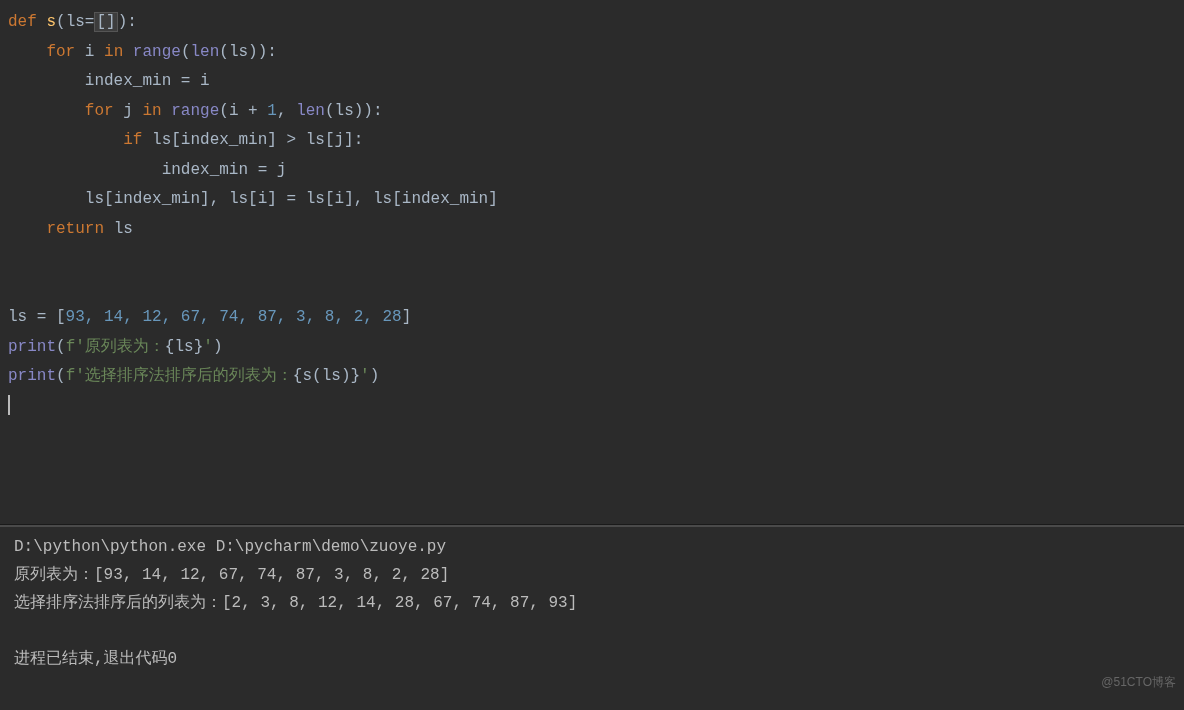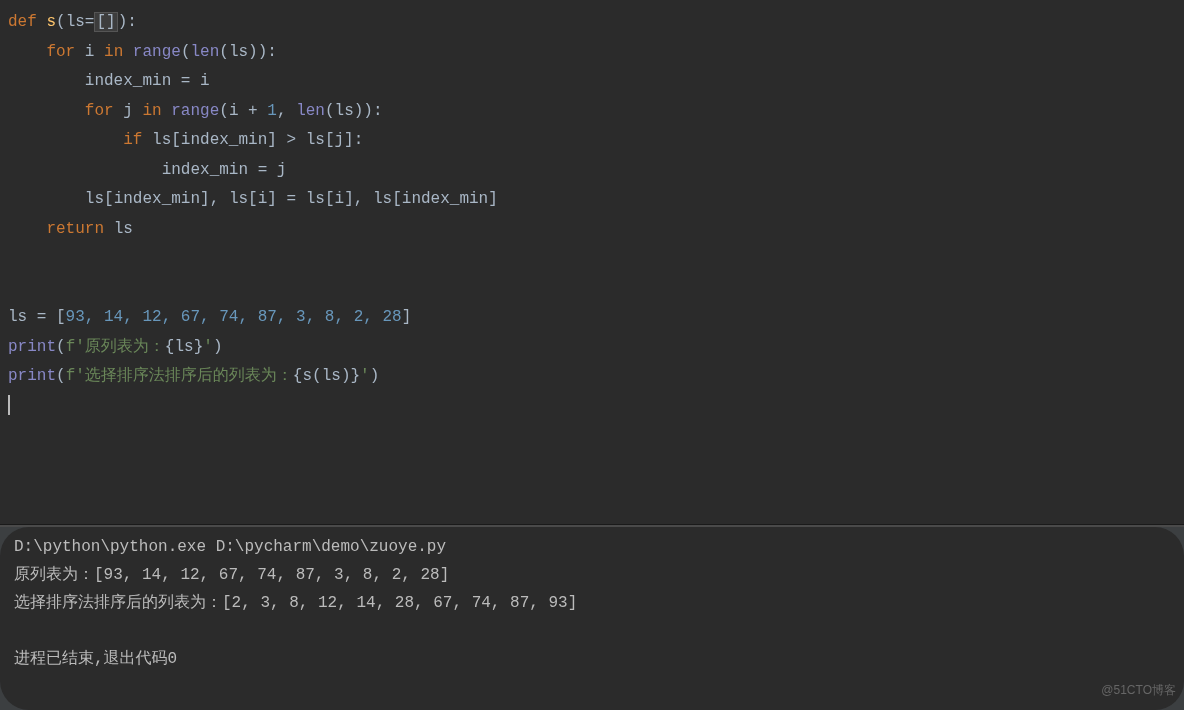--- a/index.html
+++ b/index.html
@@ -65,37 +65,36 @@
 }
 .console-area {
   flex: 1;
   background: #2b2b2b;
   padding: 6px 14px;
   font-family: inherit;
   font-size: 16px;
   line-height: 28px;
   color: #bbbbbb;
   position: relative;
-  border-radius: 29px;
 }
 .console-area pre {
   font-family: inherit;
   white-space: pre;
 }
 .cursor {
   display: inline-block;
   width: 2px;
   height: 20px;
   background: #bbbbbb;
   vertical-align: text-bottom;
 }
 .watermark {
   position: absolute;
   right: 8px;
-  bottom: 6px;
+  bottom: 14px;
   color: #666;
   font-size: 12px;
   font-family: sans-serif;
 }
 
 .kw { color: #cc7832; }
 .fn { color: #ffc66d; }
 .ident { color: #a9b7c6; }
 .param { color: #a9b7c6; }
 .punct { color: #a9b7c6; }

